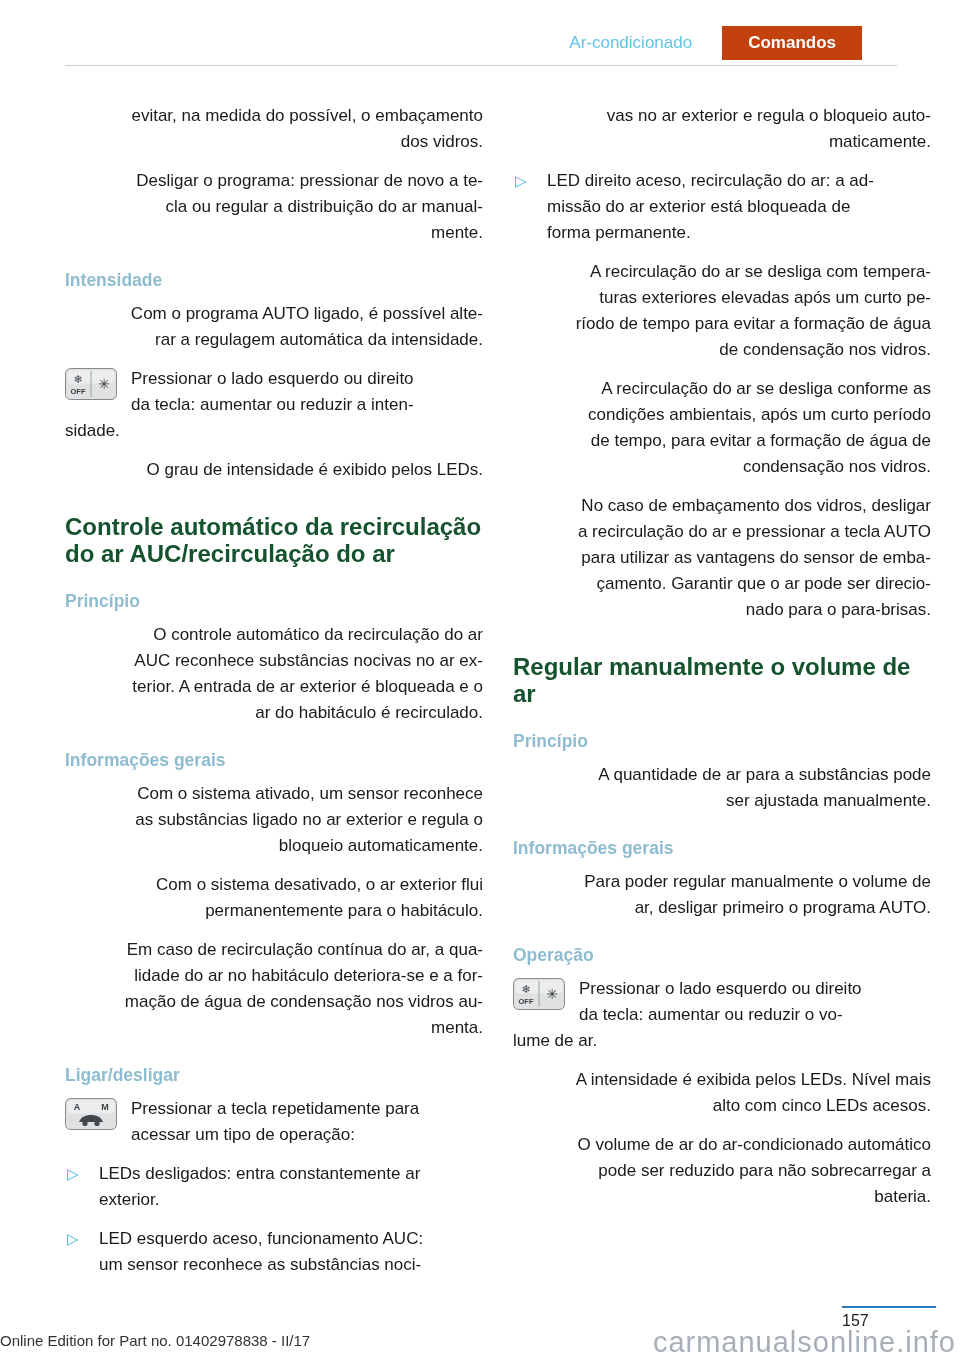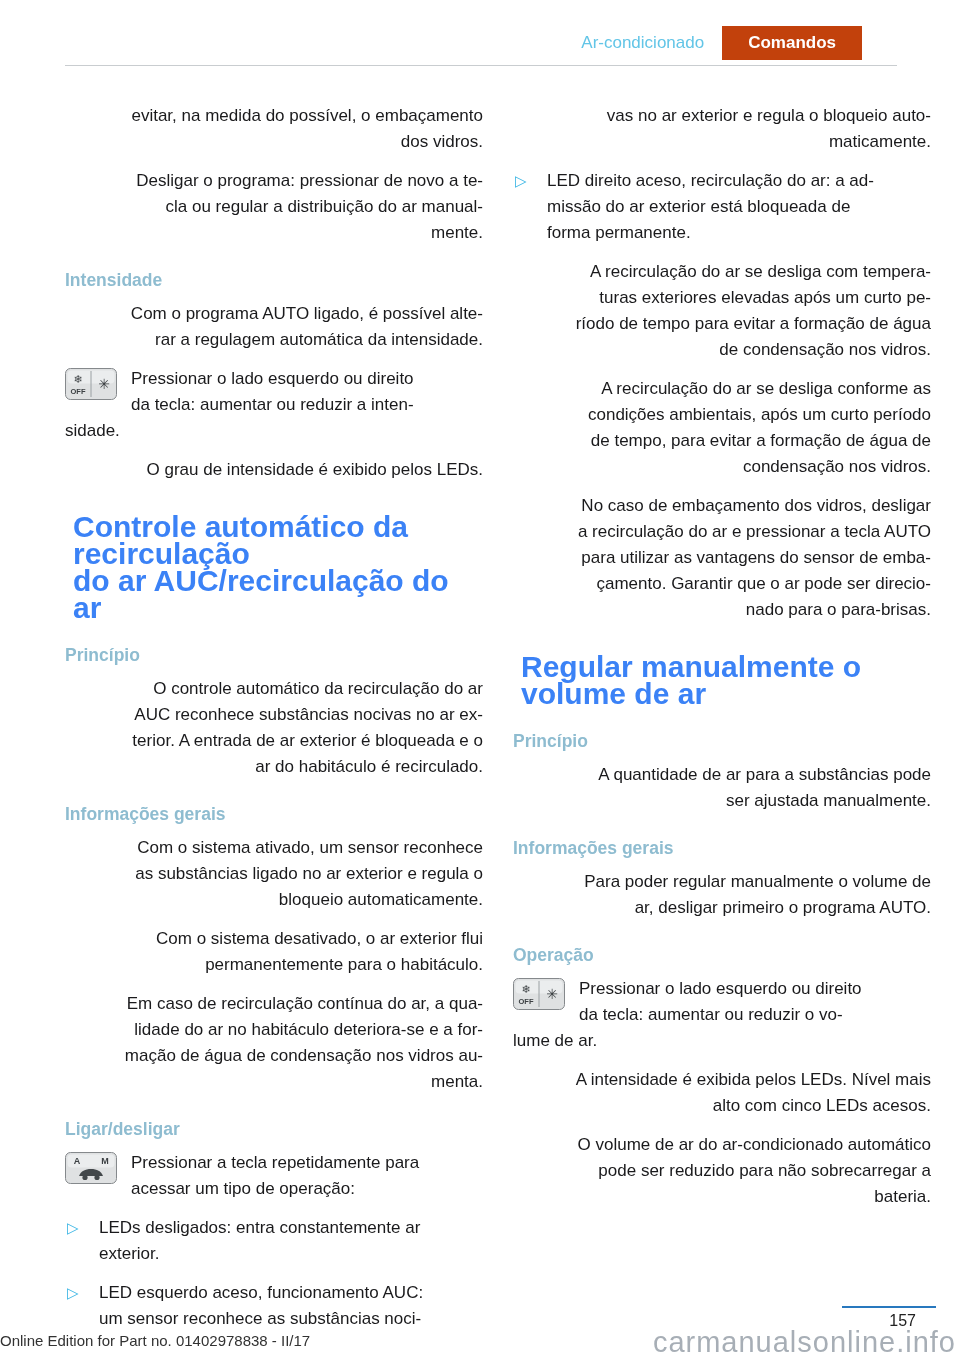--- a/index.html
+++ b/index.html
@@ -2,46 +2,46 @@
 <html><head>
 <meta charset="utf-8">
 <style>
   * { margin:0; padding:0; box-sizing:border-box; }
   html,body { background:#ffffff; }
   body { font-family:"Liberation Sans", sans-serif; color:#1a1a1c; }
   .page { position:relative; width:960px; height:1362px; margin:0 auto; background:#fff; overflow:hidden; }
 
   
   .header { position:absolute; left:65px; width:832px; top:26px; }
-  .header-row { display:flex; justify-content:flex-end; align-items:center; gap:18px; padding-right:35px; }
+  .header-row { display:flex; justify-content:flex-end; align-items:center; gap:30px; padding-right:35px; }
   .header-section { font-size:17px; color:#62c5e7; }
   .header-chapter { background:#c2410c; color:#ffffff; font-weight:bold; font-size:17px; padding:7px 26px; }
   .header-rule { margin-top:5px; border-top:1px solid #c9cdd0; }
 
   
   .col { position:absolute; top:103px; width:418px; }
   .col-left { left:65px; }
   .col-right { left:513px; }
 
   .para { font-size:17px; line-height:26px; white-space:pre-line; margin-bottom:13px; color:#1a1a1c;text-align:right; }
   .h-minor { font-size:17.5px; font-weight:bold; color:#8ebcd0; margin:24px 0 10px; }
-  .h-major { font-size:30px; font-weight:bold; color:#3b82f6; line-height:27px; margin:30px 8px 12px; white-space:pre-line; }
+  .h-major { font-size:24px; font-weight:bold; color:#14532d; line-height:27px; margin:30px 0 12px; white-space:pre-line; }
 
   .icon-para { margin-bottom:13px; }
   .icon-para::after { content:""; display:block; clear:both; }
   .icon-float { float:left; margin:2px 14px 2px 0; }
   .ptext { font-size:17px; line-height:26px; white-space:pre-line; }
 
   .bullet { display:flex; margin-bottom:13px; }
   .bullet-marker { flex:none; width:34px; color:#3ab5e4; font-size:15px; line-height:26px; padding-left:2px; }
   .bullet-text { font-size:17px; line-height:26px; white-space:pre-line; }
   .para-cont { margin-left:34px; }
 
   
-  .page-num-block { position:absolute; right:24px; top:1306px; width:94px; border-top:2px solid #2878be; text-align:right; padding:4px 20px 0 0; font-size:16px; color:#222; }
+  .page-num-block { position:absolute; right:24px; top:1306px; width:94px; border-top:2px solid #2878be; padding:4px 20px 0 0; font-size:16px; color:#222; }
   .edition { position:absolute; left:0; width:100%; top:1332px; text-align:left; font-size:15px; color:#323232; }
   .watermark { position:absolute; right:4px; top:1326px; font-size:29px; color:#86909a; opacity:0.72; letter-spacing:1px; }
 </style>
 </head>
 <body>
 
 <div class="page">
 
   <div class="header">
     <div class="header-row">

